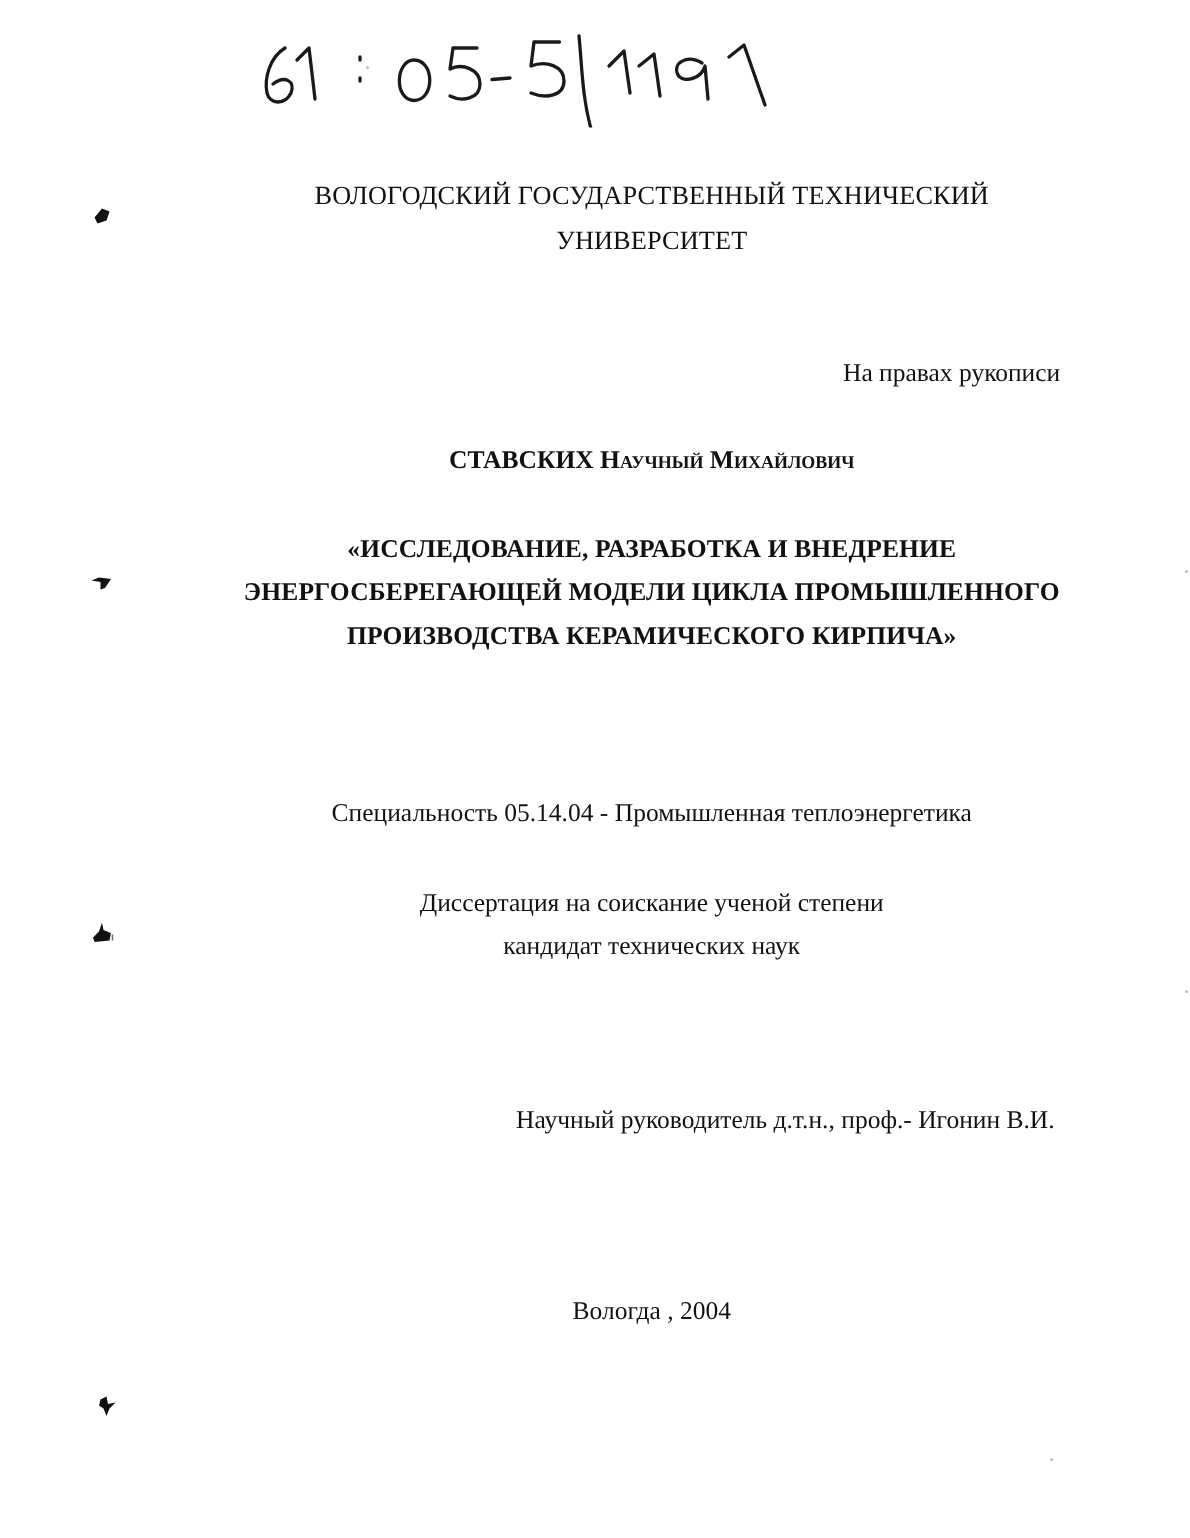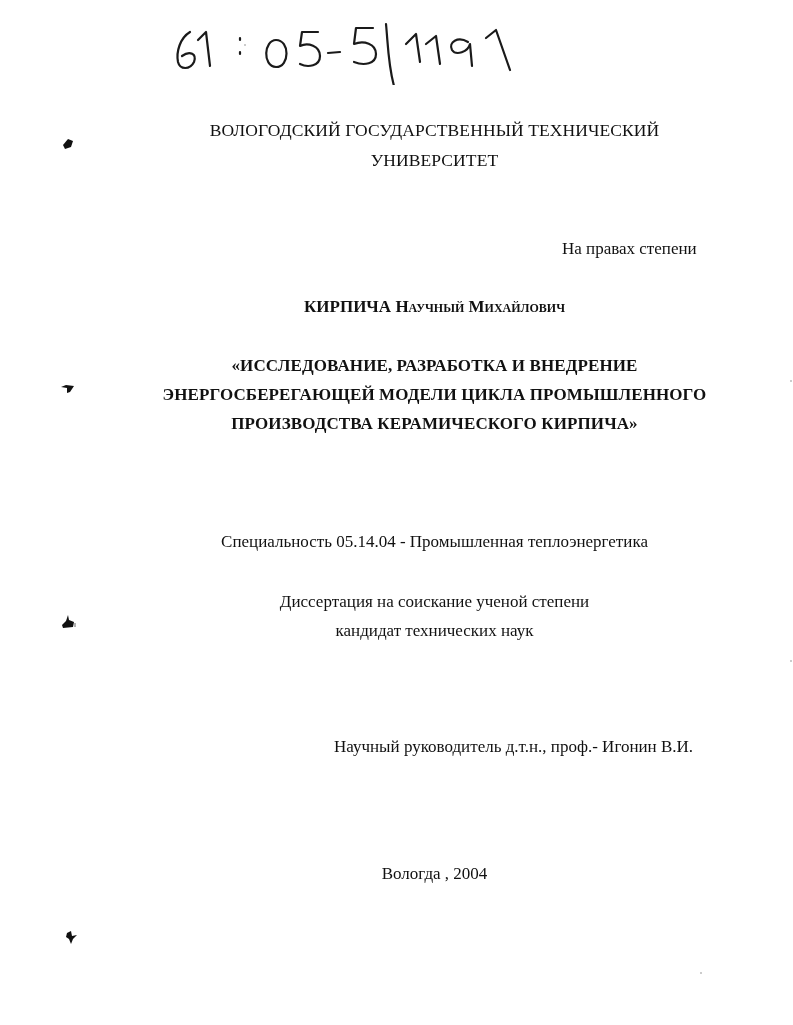--- a/index.html
+++ b/index.html
@@ -75,21 +75,21 @@
       left: 38px;
       font-size: 17px;
     }
     .diss-2 {
       top: 621px;
       left: 38px;
       font-size: 17px;
     }
     .advisor {
       position: absolute;
-      left: 334px;
+      left: 344px;
       top: 737px;
       font-size: 17px;
       white-space: nowrap;
     }
     .city {
       top: 864px;
       left: 38px;
       font-size: 17px;
     }
 
@@ -137,24 +137,24 @@
 
     <path d="M300 32 C290 26 280 32 284 40 C288 46 300 42 302 34 L304 56"></path>
 
     <path d="M318 28 L328 20 L342 60"></path>
   </svg>
 </div>
 
 <div class="line univ univ-1">ВОЛОГОДСКИЙ ГОСУДАРСТВЕННЫЙ ТЕХНИЧЕСКИЙ</div>
 <div class="line univ univ-2">УНИВЕРСИТЕТ</div>
 
-<div class="rights">На правах степени</div>
+<div class="rights">На правах рукописи</div>
 
 <div class="line author">
-  <span>КИРПИЧА</span>
+  <span>СТАВСКИХ</span>
   <span class="sc">Научный Михайлович</span>
 </div>
 
 <div class="line title title-1">«ИССЛЕДОВАНИЕ, РАЗРАБОТКА И ВНЕДРЕНИЕ</div>
 <div class="line title title-2">ЭНЕРГОСБЕРЕГАЮЩЕЙ МОДЕЛИ ЦИКЛА ПРОМЫШЛЕННОГО</div>
 <div class="line title title-3">ПРОИЗВОДСТВА КЕРАМИЧЕСКОГО КИРПИЧА»</div>
 
 <div class="line spec">Специальность 05.14.04 - Промышленная теплоэнергетика</div>
 
 <div class="line diss-1">Диссертация на соискание ученой степени</div>

